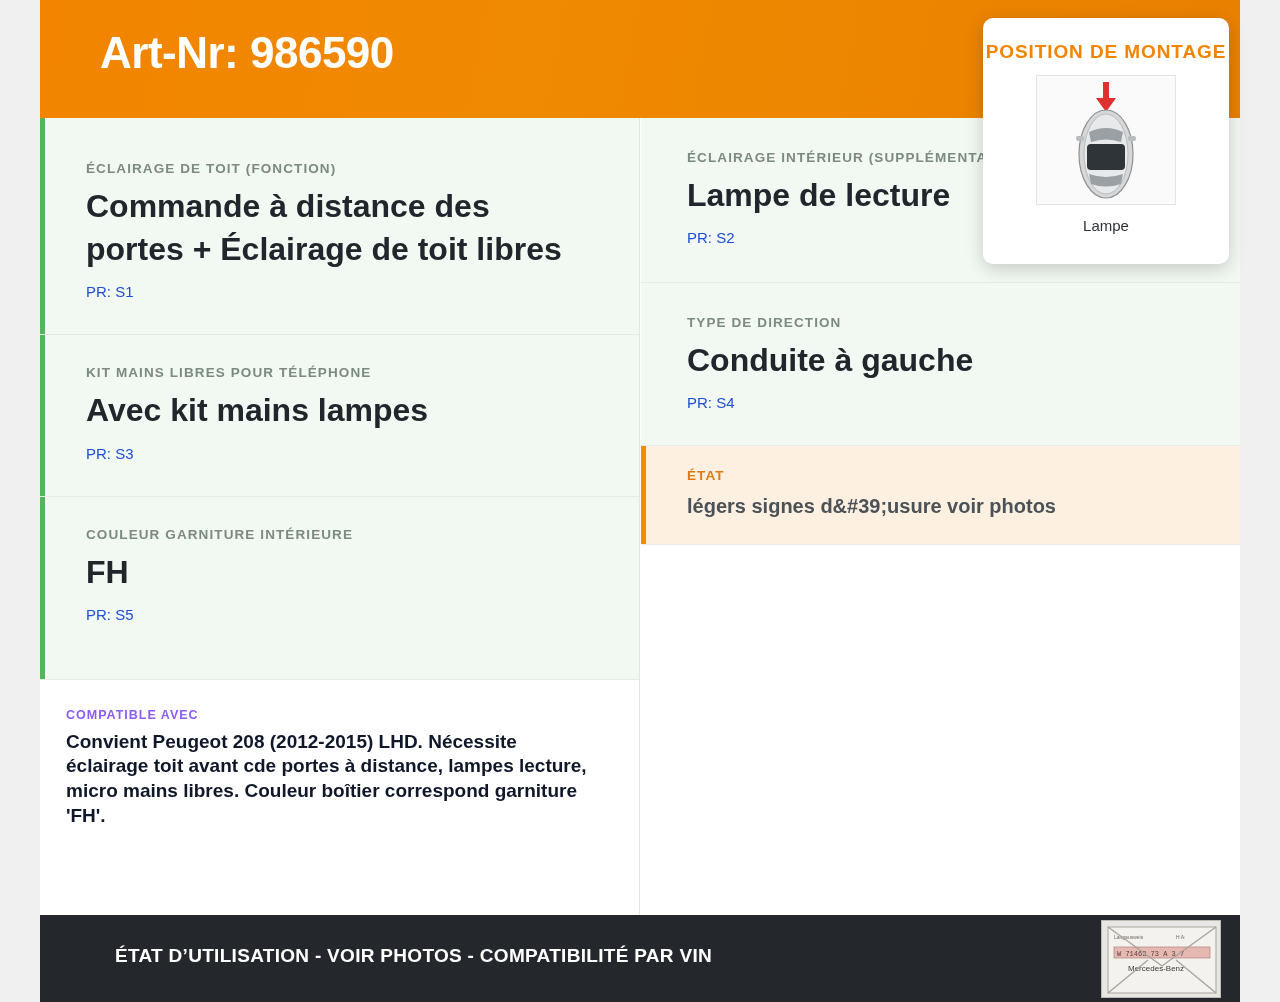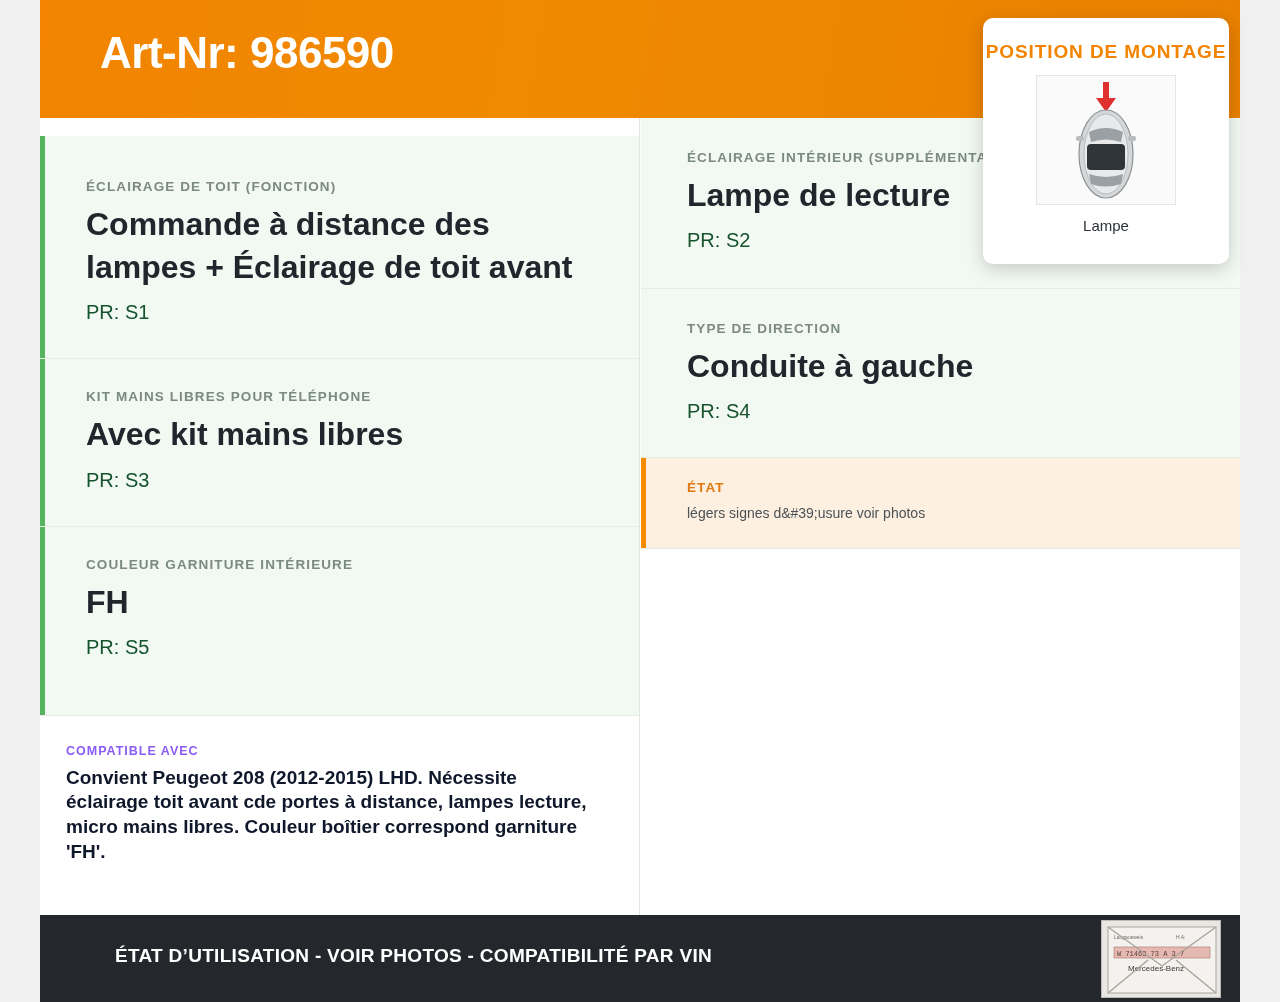--- a/index.html
+++ b/index.html
@@ -97,50 +97,50 @@
     margin-bottom: 9px;
   }
   .feature.warn .feat-label { color: #e07a10; }
   .feat-value {
     font-size: 32px;
     font-weight: bold;
     color: #20262c;
     line-height: 1.35;
   }
   .feat-value.small {
-    font-size: 14px;
-    font-weight: normal;
+    font-size: 20px;
+    font-weight: bold;
     color: #4b5257;
     line-height: 1.4;
   }
   .feat-pr {
     margin-top: 12px;
-    font-size: 20px;
-    color: #14532d;
+    font-size: 15px;
+    color: #1d4ed8;
   }
   .compat {
     padding: 28px 46px 0 26px;
   }
   .compat-label {
     font-size: 12.5px;
     font-weight: bold;
     letter-spacing: 1px;
     color: #8b5cf6;
     text-transform: uppercase;
     margin-bottom: 8px;
   }
   .compat-text {
     font-size: 19px;
     font-weight: bold;
     color: #0f172a;
     line-height: 1.3;
   }
 
   
-  #f1 { padding-top: 43px; padding-bottom: 34px; margin-top: 18px; }
+  #f1 { padding-top: 43px; padding-bottom: 34px; }
   #f2 { padding-top: 30px; padding-bottom: 34px; }
   #f3 { padding-top: 30px; padding-bottom: 56px; }
   #r1 { padding-top: 32px; padding-bottom: 36px; }
   #r2 { padding-top: 32px; padding-bottom: 34px; }
   #r3 { padding-top: 22px; padding-bottom: 24px; }
 
   
   .mount-card {
     position: absolute;
     left: 983px;
@@ -215,27 +215,27 @@
     <div class="header">
       <div class="header-title">Art-Nr: 986590</div>
     </div>
 
     <div class="body">
 
       <div class="col-left">
 
         <div class="feature green" id="f1">
           <div class="feat-label">ÉCLAIRAGE DE TOIT (FONCTION)</div>
-          <div class="feat-value">Commande à distance des lampes + Éclairage de toit avant</div>
+          <div class="feat-value">Commande à distance des portes + Éclairage de toit libres</div>
           <div class="feat-pr">PR: S1</div>
         </div>
 
         <div class="feature green" id="f2">
           <div class="feat-label">KIT MAINS LIBRES POUR TÉLÉPHONE</div>
-          <div class="feat-value">Avec kit mains libres</div>
+          <div class="feat-value">Avec kit mains lampes</div>
           <div class="feat-pr">PR: S3</div>
         </div>
 
         <div class="feature green" id="f3">
           <div class="feat-label">COULEUR GARNITURE INTÉRIEURE</div>
           <div class="feat-value">FH</div>
           <div class="feat-pr">PR: S5</div>
         </div>
 
         <div class="compat">

